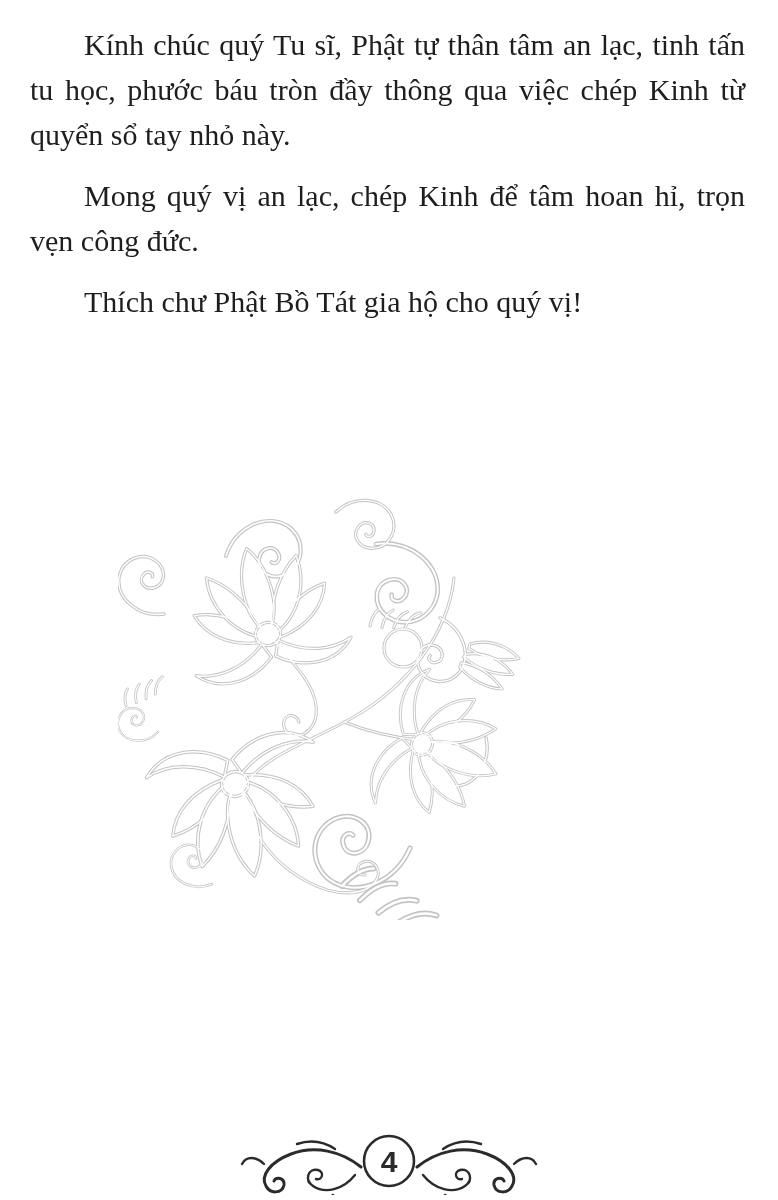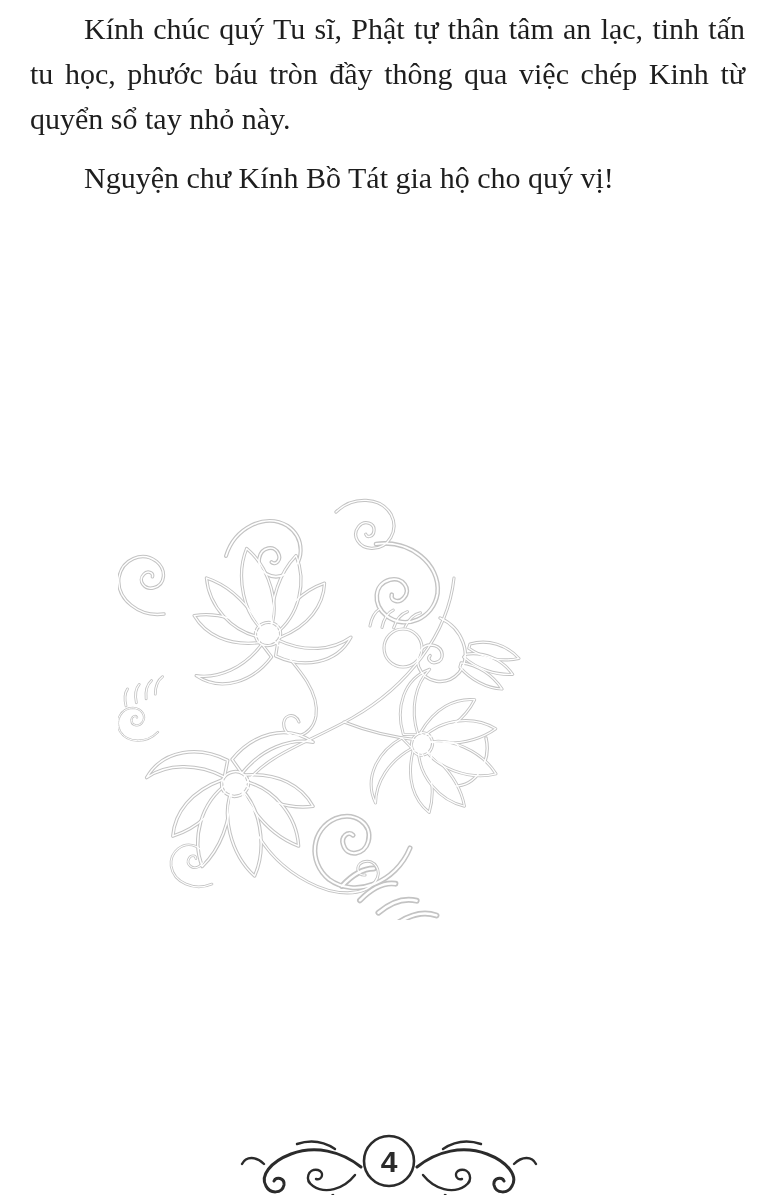--- a/index.html
+++ b/index.html
@@ -2,21 +2,21 @@
 <html><head>
 <meta charset="utf-8">
 <style>
   html,body { margin:0; padding:0; background:#ffffff; }
   .page {
     position:relative; width:778px; height:1200px; background:#ffffff;
     overflow:hidden; font-family:"Liberation Serif", serif;
   }
   .text-block { padding:6px 33px 0 30px; }
   .para {
-    margin:0 0 14px 0;
+    margin:16px 0 14px 0;
     font-size:30px; line-height:45px; color:#1e1e1e;
     text-align:justify; text-indent:54px;
   }
   .ornament {
     position:absolute; left:118px; top:486px; width:408px; height:434px;
   }
   .pass1 { stroke:#c3c3c3; stroke-width:3.1; fill:#ffffff;
            stroke-linecap:round; stroke-linejoin:round; }
   .pass2 { stroke:#ffffff; stroke-width:1.3; fill:none;
            stroke-linecap:round; stroke-linejoin:round; }
@@ -30,21 +30,22 @@
     font-size:30px; fill:#2b2b2b;
   }
 </style>
 </head>
 <body>
 
 <div class="page">
 
   <main class="text-block">
     <p class="para">Kính chúc quý Tu sĩ, Phật tự thân tâm an lạc, tinh tấn tu học, phước báu tròn đầy thông qua việc chép Kinh từ quyển sổ tay nhỏ này.</p>
-    <p class="para">Nguyện chư Kính Bồ Tát gia hộ cho quý vị!</p>
+    <p class="para">Mong quý vị an lạc, chép Kinh để tâm hoan hỉ, trọn vẹn công đức.</p>
+    <p class="para">Thích chư Phật Bồ Tát gia hộ cho quý vị!</p>
   </main>
 
   <svg class="ornament" viewBox="0 0 408 434" aria-hidden="true">
     <defs>
 
       <path id="curl" fill="none" d="M0,0 C18,-14 44,-10 52,8 C58,24 46,40 30,38 C18,36 12,24 20,16 C26,10 36,14 34,22 C33,27 27,28 26,24"></path>
 
       <g id="ticks">
         <path fill="none" d="M0,0 q6,-11 14,-13"></path>
         <path fill="none" d="M11,5 q7,-12 16,-13"></path>

